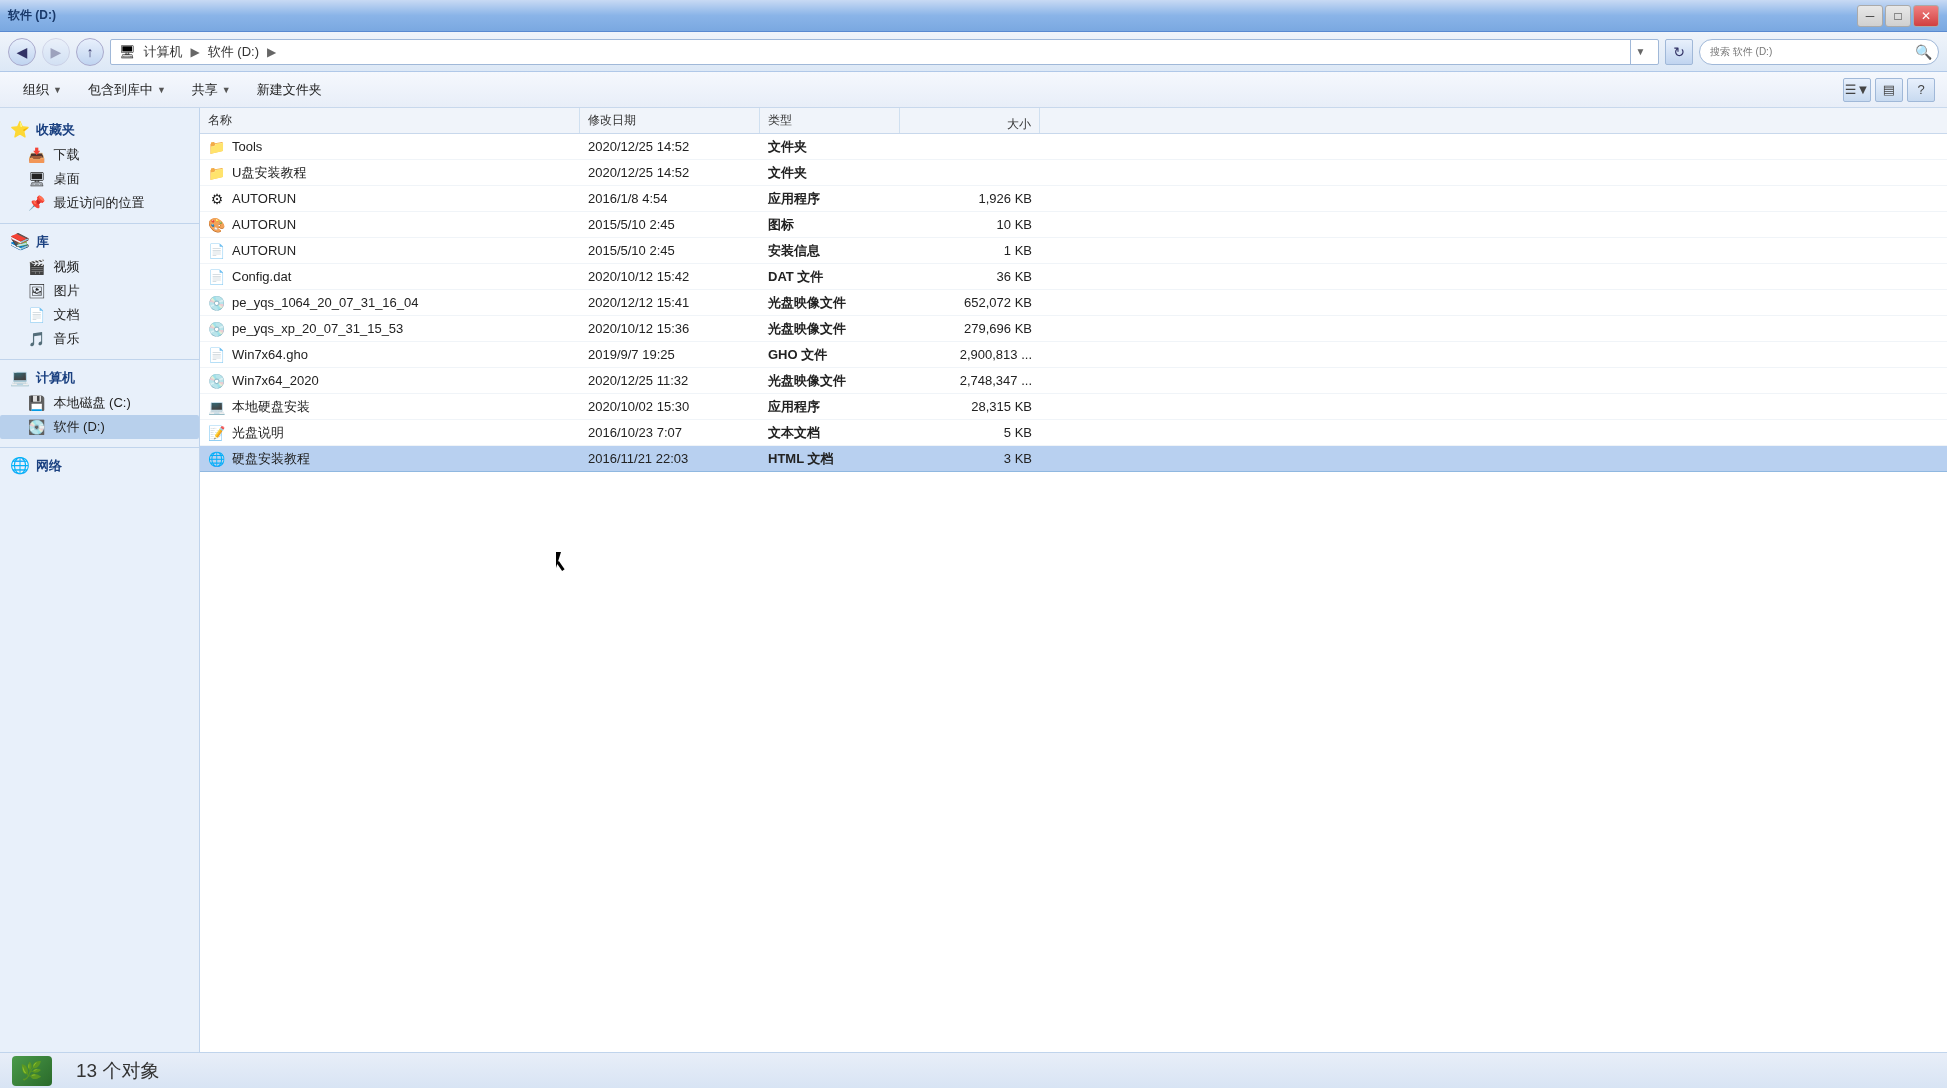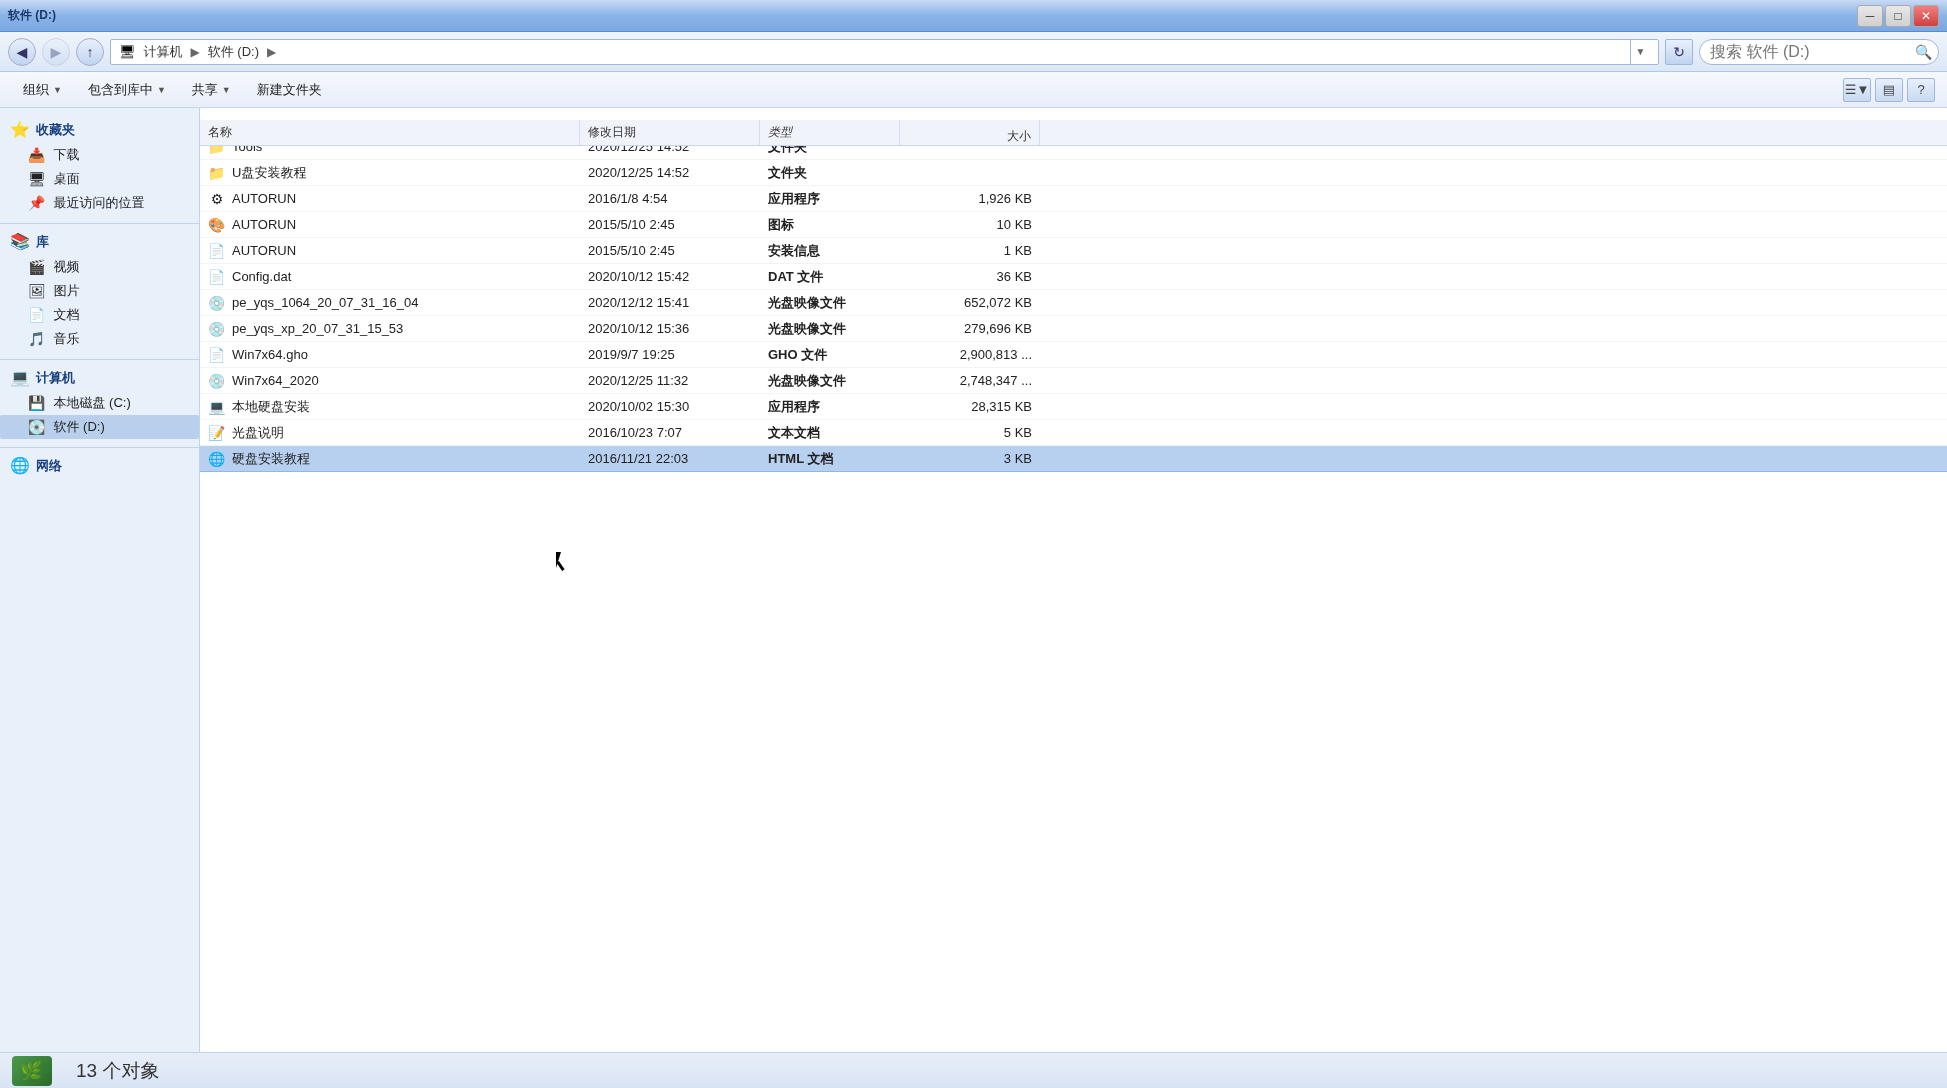--- a/index.html
+++ b/index.html
@@ -134,21 +134,21 @@
       display: flex;
       align-items: center;
     }
     .search-bar-wrap input {
       width: 240px;
       height: 26px;
       border: 1px solid #a0b8d8;
       border-radius: 13px;
       padding: 0 28px 0 10px;
       background: #fff;
-      font-size: 16px;
+      font-size: 10px;
       color: #888;
       outline: none;
     }
     .search-icon-btn {
       position: absolute;
       right: 6px;
       top: 50%;
       transform: translateY(-50%);
       color: #666;
       cursor: pointer;
@@ -261,37 +261,37 @@
       overflow-y: auto;
       background: #fff;
     }
     .file-list-header {
       display: flex;
       align-items: center;
       background: #f0f4fa;
       border-bottom: 1px solid #c8d8ec;
       height: 26px;
       position: sticky;
-      top: 12px;
+      top: 0;
       z-index: 10;
     }
     .col-header {
       padding: 0 8px;
       font-size: 12px;
       color: #333;
       font-weight: normal;
       cursor: pointer;
       border-right: 1px solid #d0e0f0;
       height: 100%;
       display: flex;
       align-items: center;
     }
     .col-name { width: 380px; min-width: 380px; }
     .col-date { width: 180px; min-width: 180px; }
-    .col-type { width: 140px; min-width: 140px; font-style: italic; }
+    .col-type { width: 140px; min-width: 140px; }
     .col-size { width: 140px; min-width: 140px; justify-content: flex-end; align-items: flex-end; }
 
     .file-row {
       display: flex;
       align-items: center;
       height: 26px;
       border-bottom: 1px solid #f0f4f8;
       cursor: pointer;
     }
     .file-row.selected {

